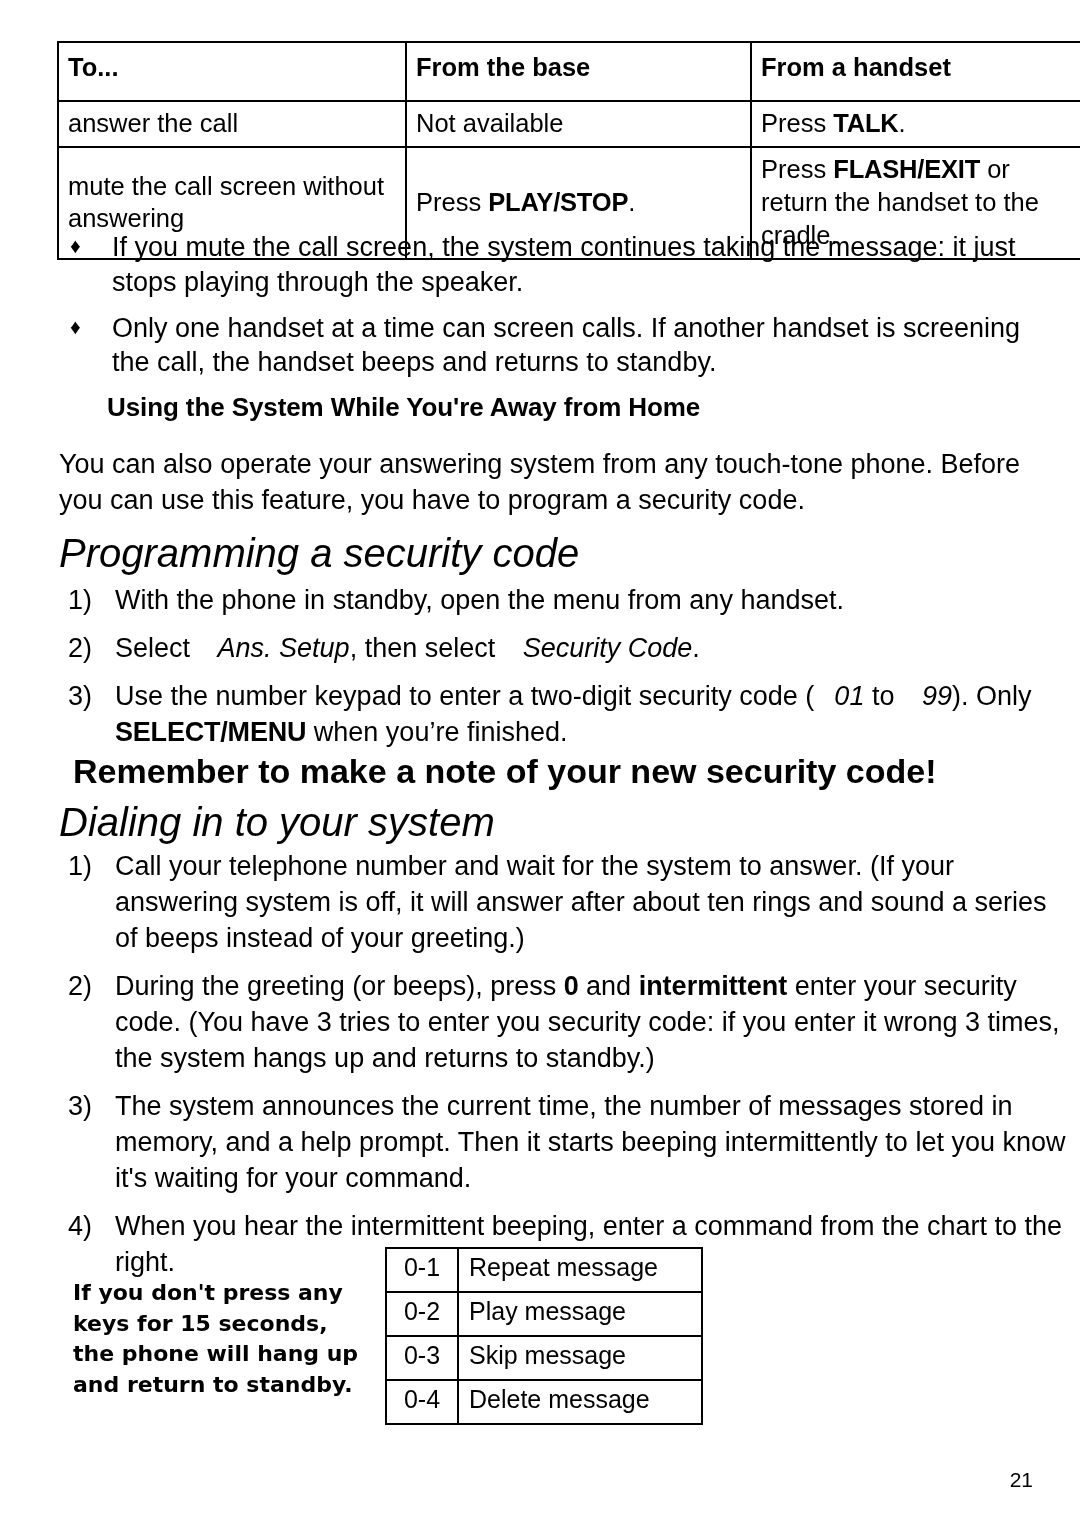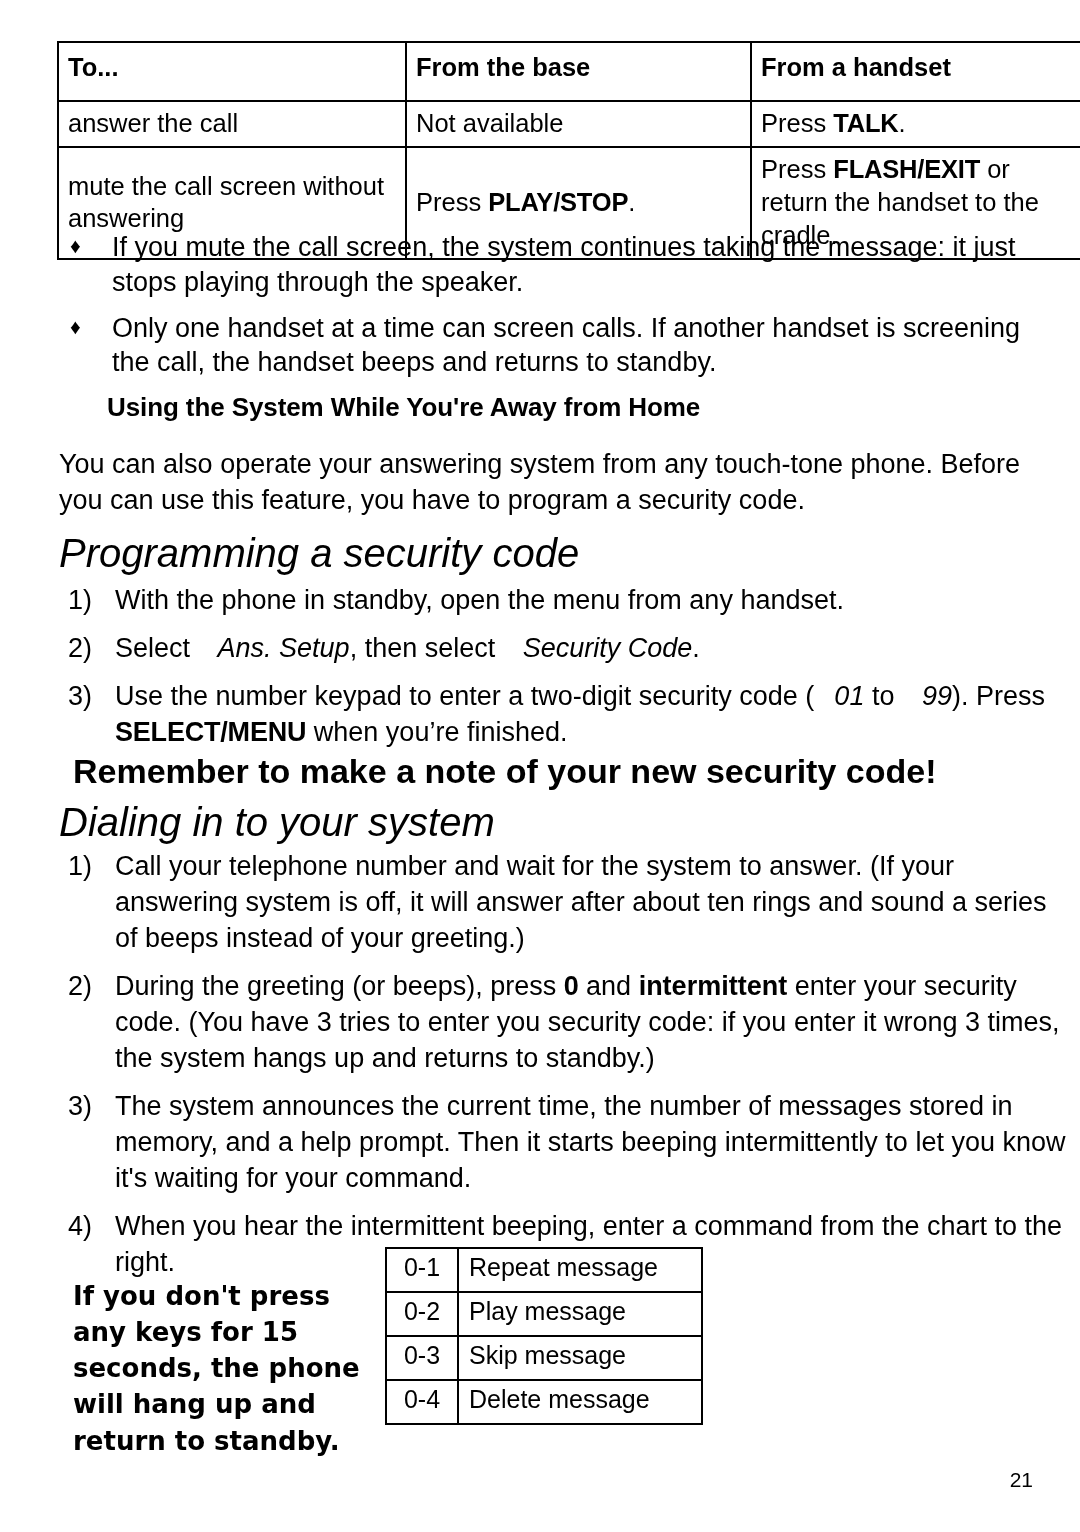--- a/index.html
+++ b/index.html
@@ -143,21 +143,21 @@
     font-weight: bold;
     white-space: nowrap;
   }
 
   
   .side-note {
     position: absolute;
     left: 73px;
     top: 1278px;
     width: 300px;
-    font-size: 26px;
+    font-size: 22px;
     font-weight: bold;
     line-height: 1.39;
     font-family: "DejaVu Sans", sans-serif;
   }
 
   
   .cmd-table {
     position: absolute;
     border-collapse: collapse;
     table-layout: fixed;
@@ -239,21 +239,21 @@
     <div class="oitem">
       <span class="onum">1)</span>
       <span><span>With the phone in standby, open the menu from any handset.</span></span>
     </div>
     <div class="oitem">
       <span class="onum">2)</span>
       <span><span>Select </span><em class="it">Ans. Setup</em><span>, then select </span><em class="it">Security Code</em><span>.</span></span>
     </div>
     <div class="oitem">
       <span class="onum">3)</span>
-      <span><span>Use the number keypad to enter a two-digit security code (</span><em class="it">01</em><span> to </span><em class="it">99</em><span>). Press </span><span class="keycap">SELECT/MENU</span><span> when you’re finished.</span></span>
+      <span><span>Use the number keypad to enter a two-digit security code (</span><em class="it">01</em><span> to </span><em class="it">99</em><span>). Only </span><span class="keycap">SELECT/MENU</span><span> when you’re finished.</span></span>
     </div>
   </div>
 
   <div class="note-bold">Remember to make a note of your new security code!</div>
 
   <div class="h2 h2-dial">Dialing in to your system</div>
 
   <div class="olist olist-dial">
     <div class="oitem">
       <span class="onum">1)</span>

